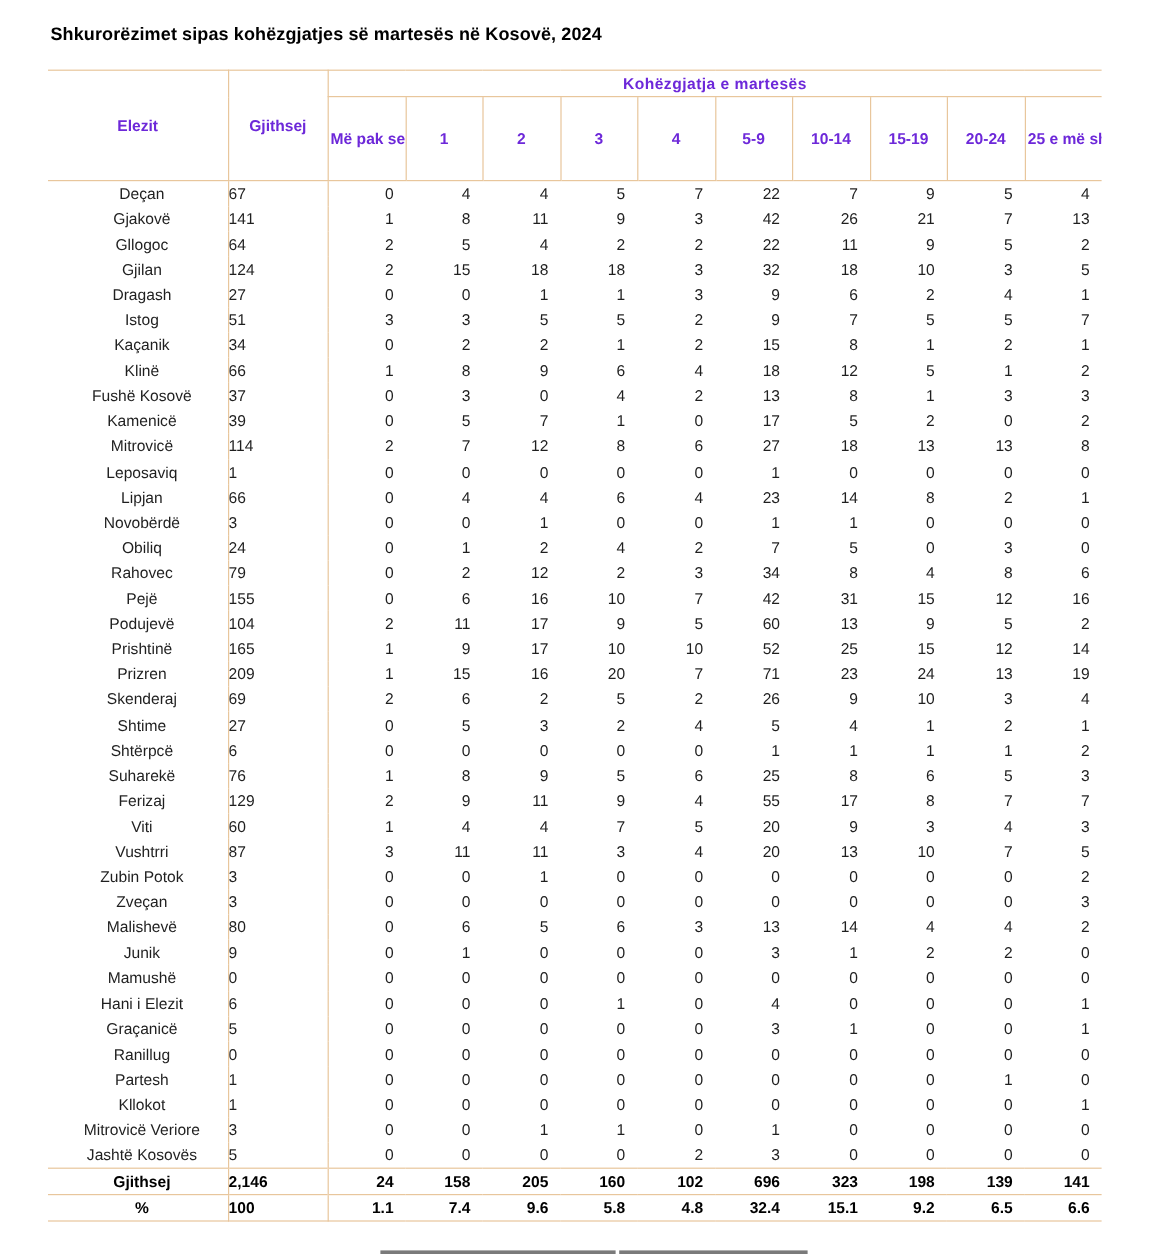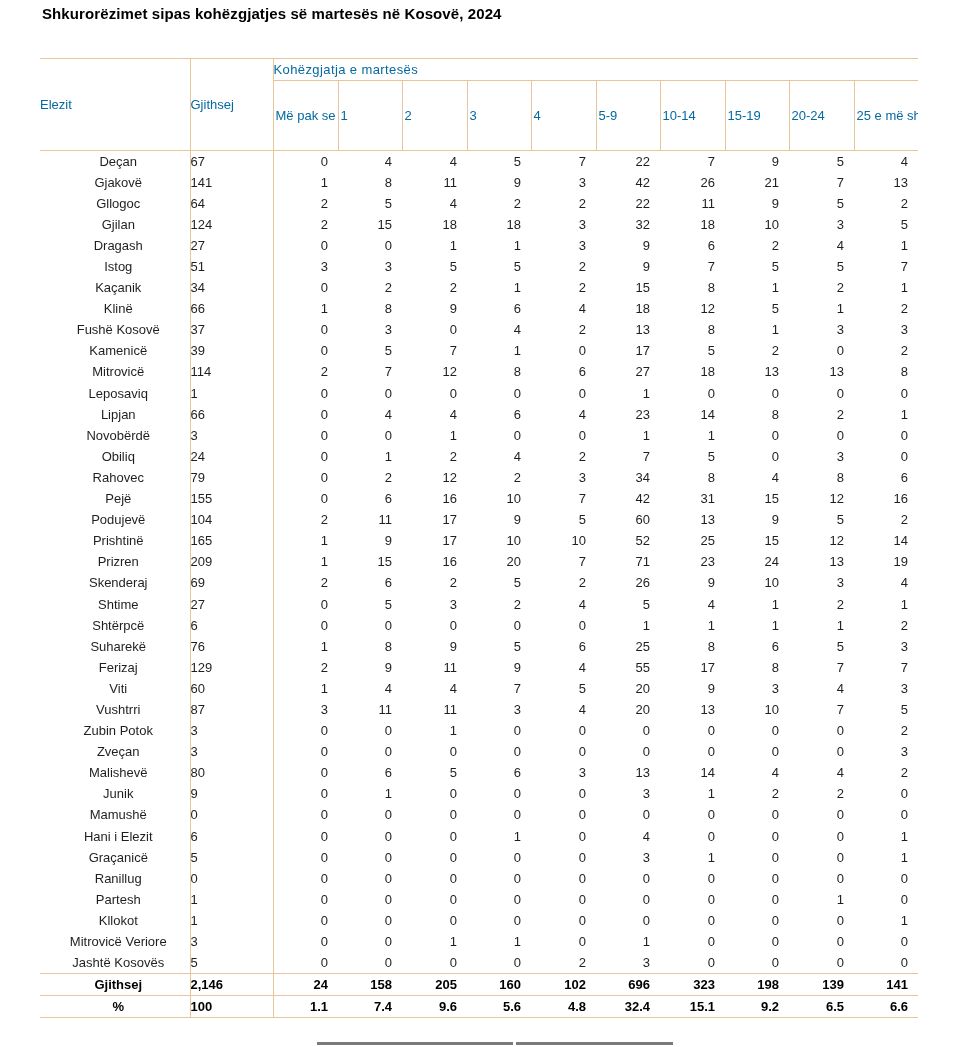--- a/index.html
+++ b/index.html
@@ -9,34 +9,34 @@
   }
   html,body{margin:0;padding:0;}
   body{
     width:980px;height:1047px;
     background:#ffffff;
     font-family:"Liberation Sans", sans-serif;
     position:relative;
     color:var(--ink);
   }
   .title{
-    position:absolute;left:42px;top:5px;margin:0;
+    position:absolute;left:42px;top:20px;margin:0;
     font-size:15px;font-weight:bold;color:#000;
     letter-spacing:0.1px;
   }
   table.stats{
     position:absolute;left:40px;top:58px;width:878px;
     border-collapse:collapse;table-layout:fixed;
   }
   table.stats th, table.stats td{
     font-size:13px;overflow:hidden;white-space:nowrap;
   }
   thead th{
-    font-weight:normal;color:#0369a1;
-    vertical-align:middle;text-align:left;
+    font-weight:bold;color:#6d28d9;
+    vertical-align:middle;text-align:center;
     padding:0;
   }
   tr.group-row th{border-top:1px solid var(--line);}
   th.group-h{
     height:21px;
     border-left:1px solid var(--line);
     border-bottom:1px solid var(--line);
     letter-spacing:0.4px;
   }
   th.name-h{
@@ -677,21 +677,21 @@
         <td class="c-val">198</td>
         <td class="c-val">139</td>
         <td class="c-val">141</td>
       </tr>
       <tr>
         <td class="c-name">%</td>
         <td class="c-total">100</td>
         <td class="c-val">1.1</td>
         <td class="c-val">7.4</td>
         <td class="c-val">9.6</td>
-        <td class="c-val">5.6</td>
+        <td class="c-val">5.8</td>
         <td class="c-val">4.8</td>
         <td class="c-val">32.4</td>
         <td class="c-val">15.1</td>
         <td class="c-val">9.2</td>
         <td class="c-val">6.5</td>
         <td class="c-val">6.6</td>
       </tr>
     </tfoot>
 </table>
 

